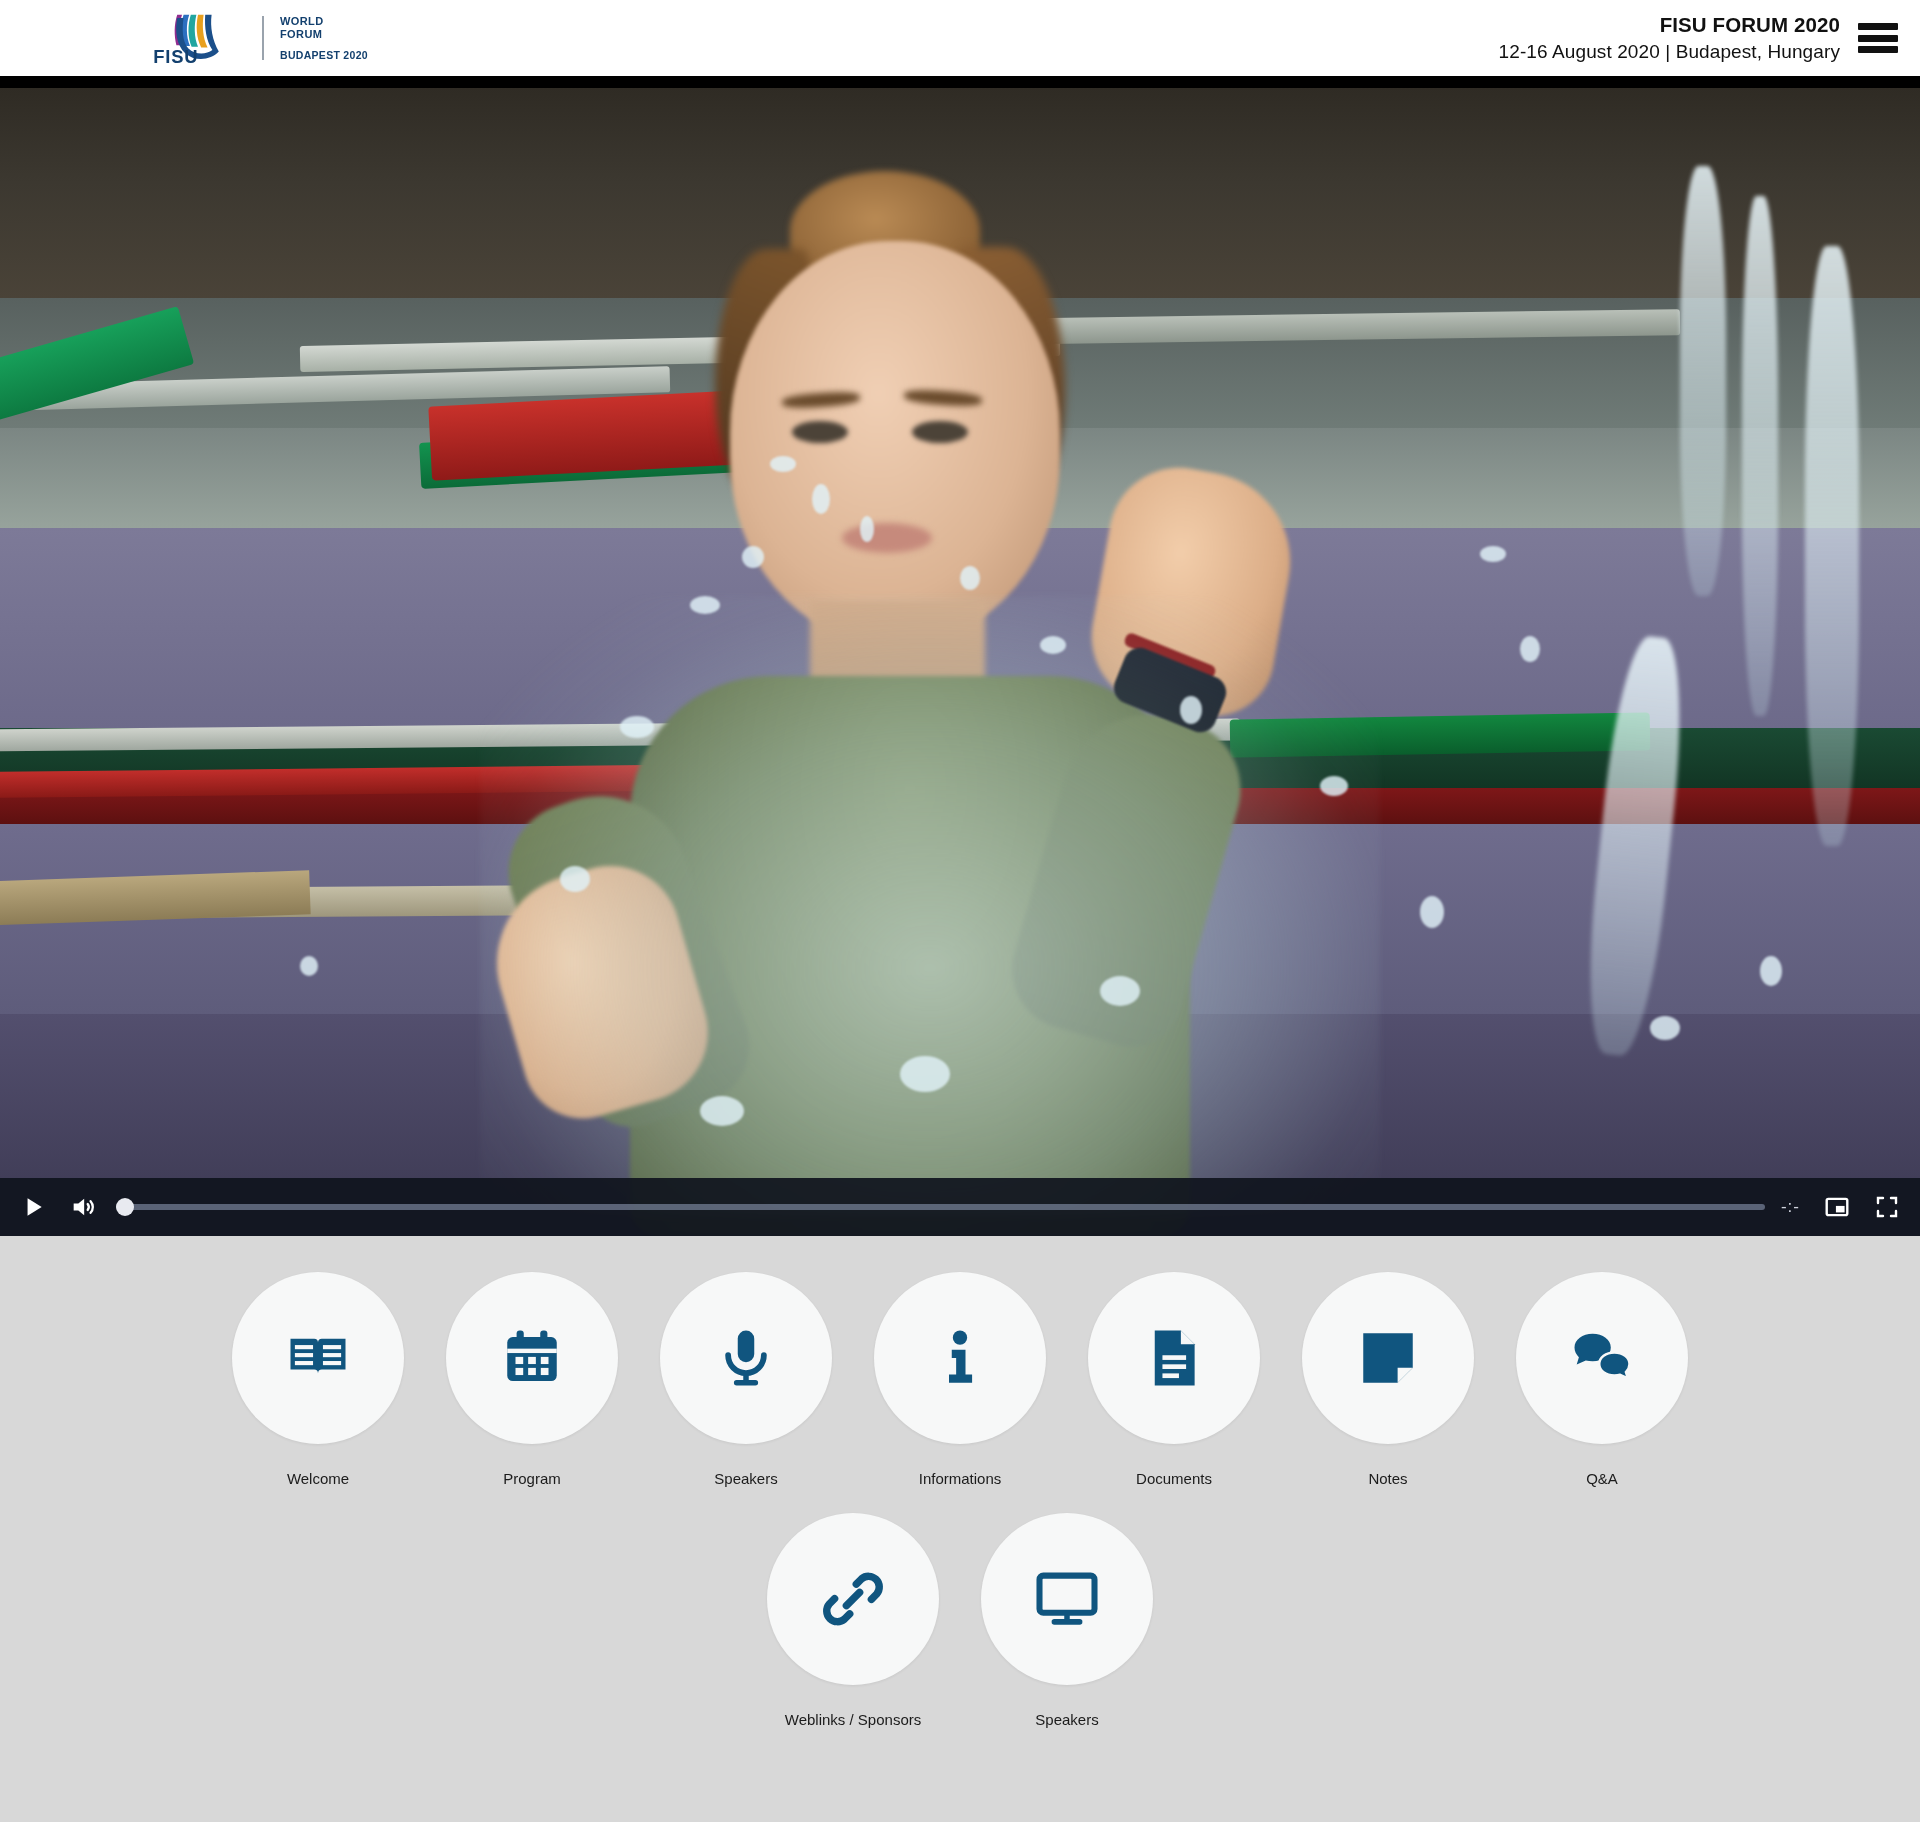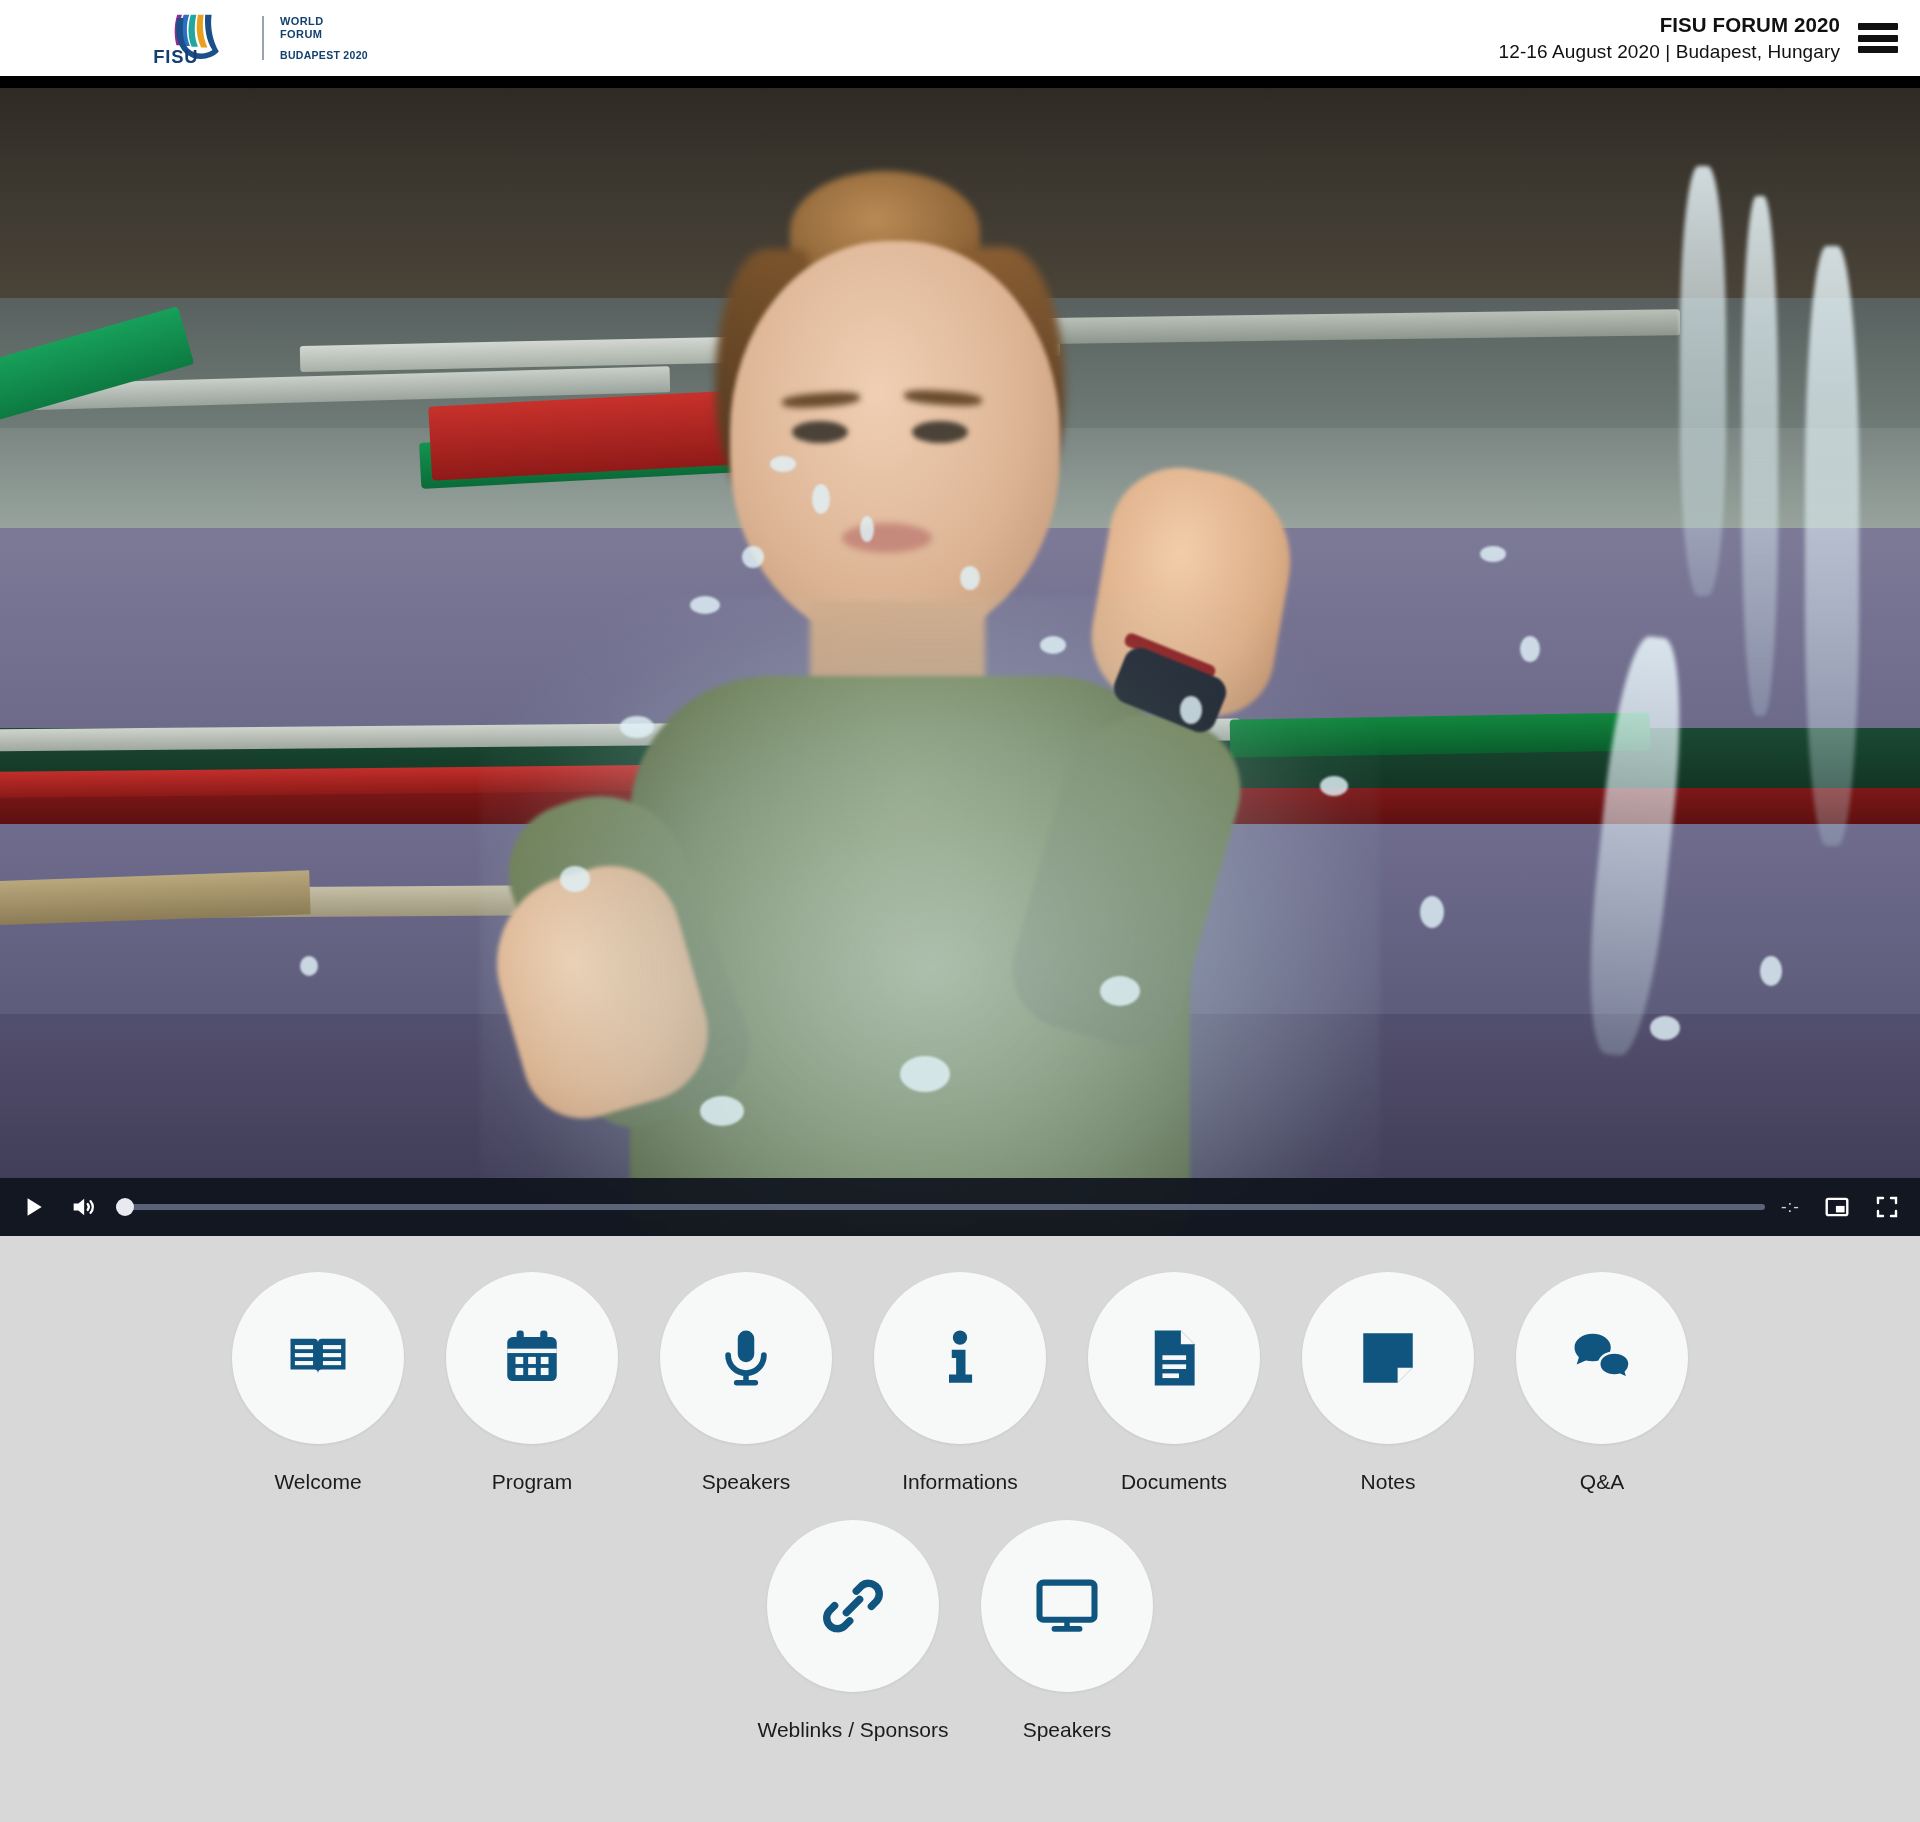--- a/index.html
+++ b/index.html
@@ -141,21 +141,21 @@
   .grid-row.row2 { margin-top: 26px; }
   .tile { width: 172px; display: flex; flex-direction: column; align-items: center; cursor: pointer; }
   .tile-circle {
     width: 172px; height: 172px;
     border-radius: 50%;
     background: #f7f8f8;
     display: flex; align-items: center; justify-content: center;
     box-shadow: 0 1px 3px rgba(0,0,0,0.07);
   }
   .tile-circle svg { width: 66px; height: 66px; display: block; }
-  .tile-label { margin-top: 26px; font-size: 21px; color: #1b1b1b; text-align: center; white-space: nowrap; }
+  .tile-label { margin-top: 26px; font-size: 15px; color: #1b1b1b; text-align: center; white-space: nowrap; }
 </style>
 </head>
 <body>
 
 <div class="header">
   <div class="brand">
     <svg class="fisu-logo" viewBox="0 0 120 70">
       <path d="M34 6 C30 18 30 32 33 44 L40 44 C36 32 36 18 40 6 Z" fill="#8f2d8f"></path>
       <path d="M42 6 C38 18 38 33 42 45 L50 45 C45 33 45 18 49 6 Z" fill="#2b6fc0"></path>
       <path d="M51 6 C47 19 47 34 52 46 L60 46 C55 34 55 19 58 6 Z" fill="#21a6a0"></path>

